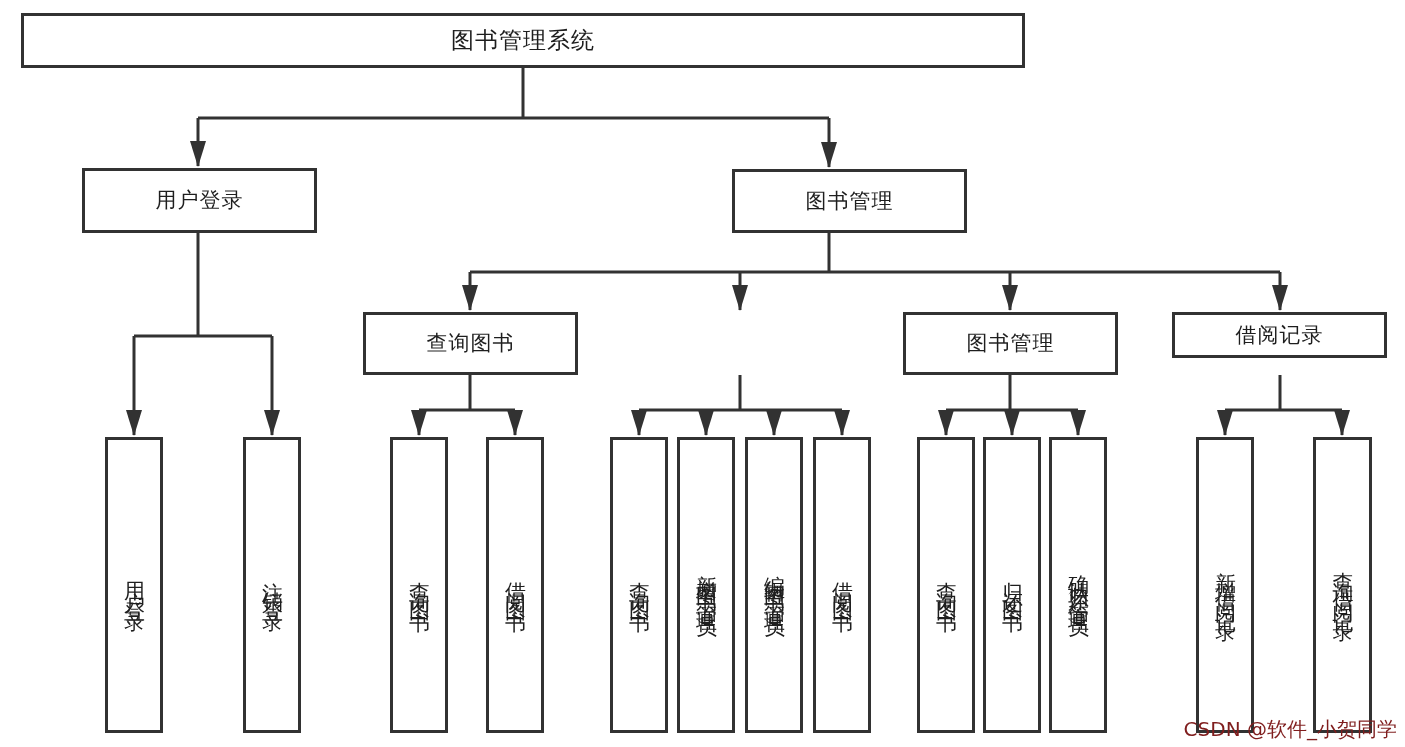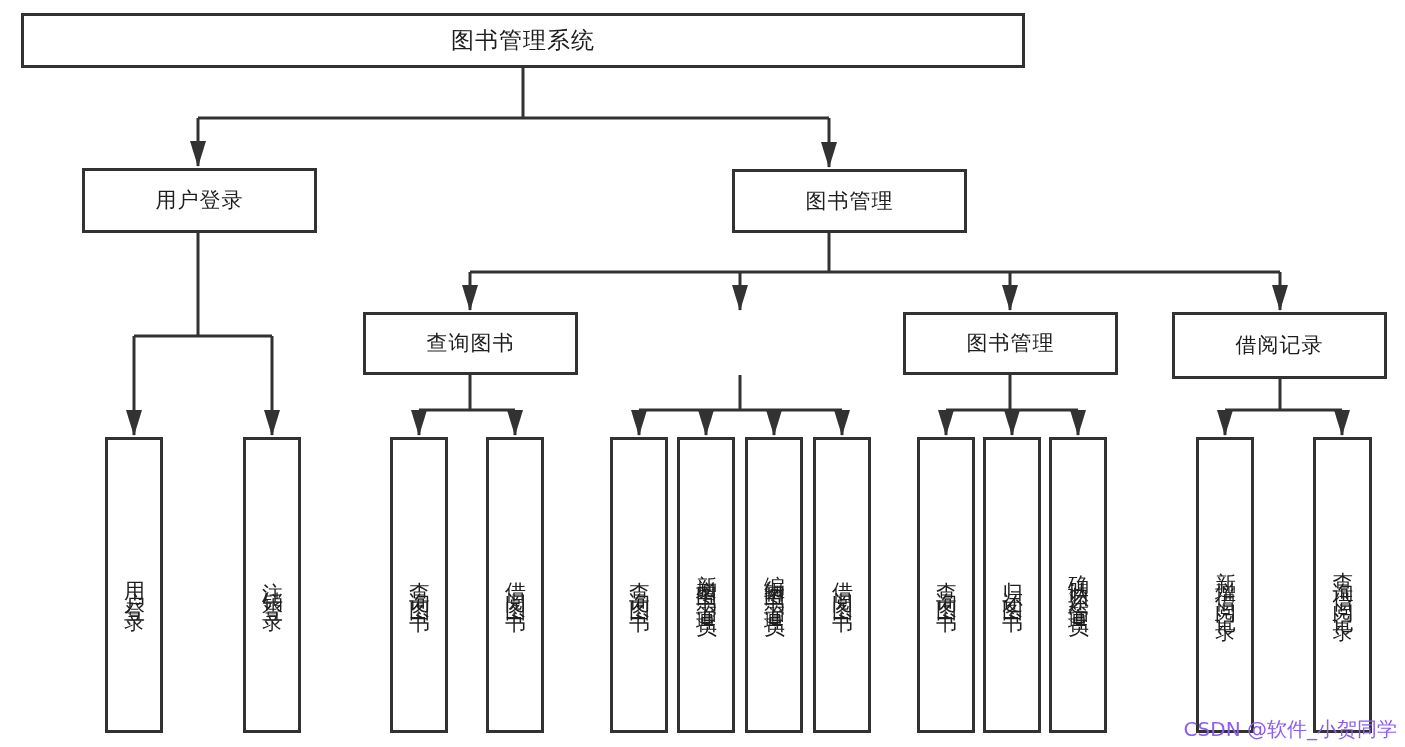--- a/index.html
+++ b/index.html
@@ -37,21 +37,21 @@
     line-height:1;
   }
   .box .lbl.v.tight {
     font-size:21px;
     letter-spacing:6px;
   }
   #watermark {
     position:absolute;
     right:8px; top:716px;
     font-size:20px;
-    color:#8b5cf6;
+    color:#7f1d1d;
     z-index:3;
     white-space:nowrap;
   }
 </style>
 </head>
 <body>
 
 <div id="canvas">
 
   <svg id="wires" width="1405" height="747" viewBox="0 0 1405 747">
@@ -121,21 +121,21 @@
   <div class="box" style="left:732px; top:169px; width:235px; height:64px;">
     <span class="lbl">图书管理</span>
   </div>
 
   <div class="box" style="left:363px; top:312px; width:215px; height:63px;">
     <span class="lbl">查询图书</span>
   </div>
   <div class="box" style="left:903px; top:312px; width:215px; height:63px;">
     <span class="lbl">图书管理</span>
   </div>
-  <div class="box" style="left:1172px; top:312px; width:215px; height:67px;">
+  <div class="box" style="left:1172px; top:312px; width:215px; height:46px;">
     <span class="lbl">借阅记录</span>
   </div>
 
   <div class="box" style="left:105px; top:437px; width:58px; height:296px;">
     <span class="lbl v">用户登录</span>
   </div>
   <div class="box" style="left:243px; top:437px; width:58px; height:296px;">
     <span class="lbl v">注销登录</span>
   </div>
 

